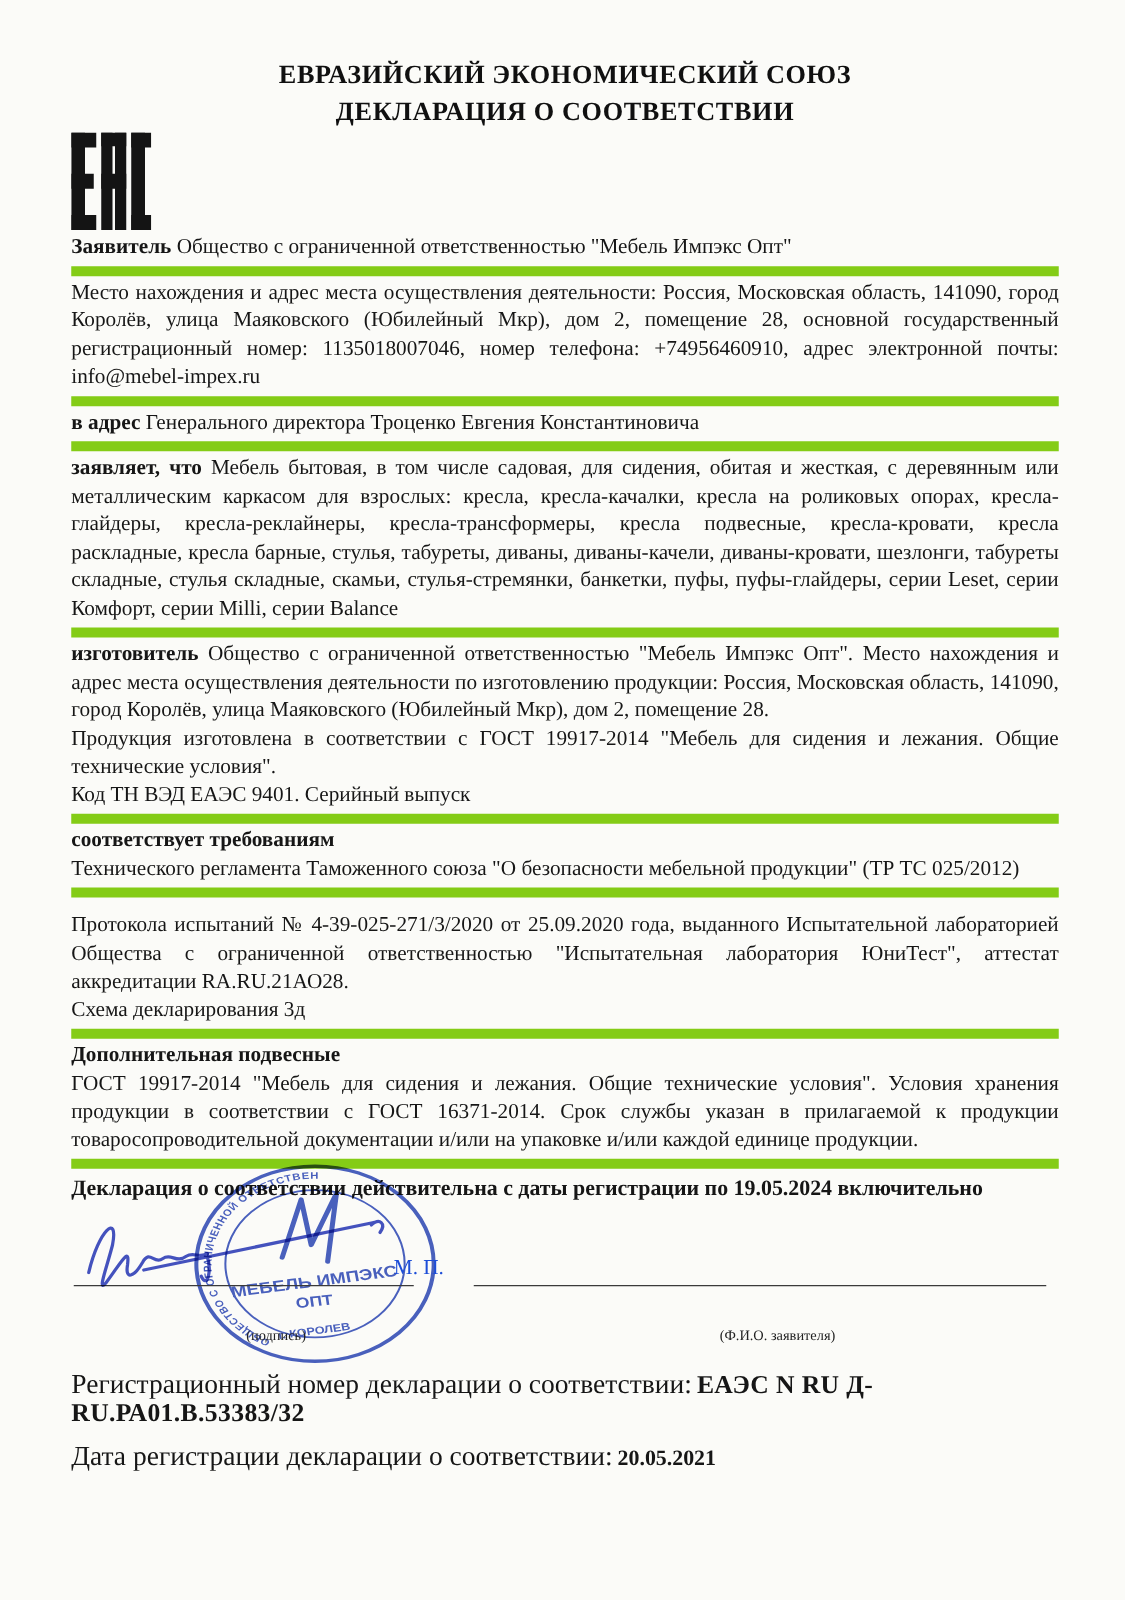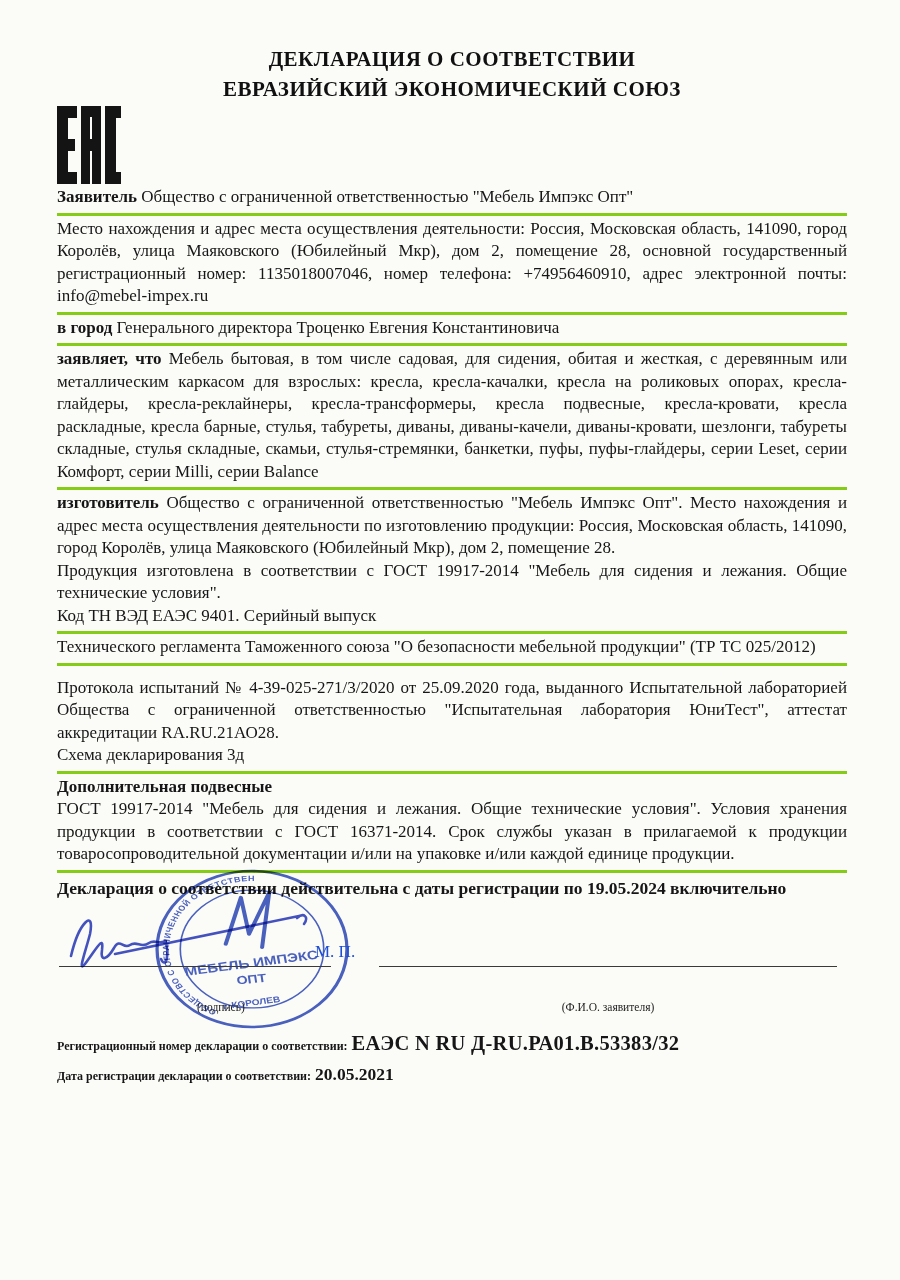--- a/index.html
+++ b/index.html
@@ -4,53 +4,53 @@
 <style>
   html,body{margin:0;padding:0;background:#f7f7f4;}
   .page{
     position:relative;width:900px;height:1280px;background:#fbfbf8;
     font-family:"Liberation Serif","DejaVu Serif",serif;color:#161616;overflow:hidden;
   }
   .content{position:absolute;left:57px;top:44px;width:790px;}
   .titles{text-align:center;}
   .titles .t{font-size:21px;font-weight:bold;letter-spacing:.5px;line-height:30px;color:#101010;}
   .eac-row{position:relative;height:80px;}
-  .sec{border-bottom:3px solid #84cc16;padding:2px 0 4px 0;}
+  .sec{border-bottom:8px solid #84cc16;padding:2px 0 4px 0;}
   .sec p{margin:0;font-size:17px;line-height:22.5px;text-align:justify;}
   .sec p.nj{text-align:left;}
   .lead{font-weight:bold;}
   .h{margin:0;font-size:17px;line-height:23px;font-weight:bold;text-align:left;}
   .gap-top{margin-top:9px !important;}
   .validity{margin:4px 0 0 0;font-size:17.5px;line-height:23px;font-weight:bold;text-align:left;}
   .sig-area{position:relative;height:118px;margin-top:4px;}
   .sig-line{position:absolute;border-top:1.6px solid #3a3a3a;}
   .sig-line.left{left:2px;top:62px;width:272px;}
   .sig-line.right{left:322px;top:62px;width:458px;}
   .cap{position:absolute;font-size:11.5px;color:#222;margin-top:32px;}
   .cap.podpis{left:140px;top:65px;}
-  .cap.fio{left:322px;top:65px;width:458px;text-align:center;}
+  .cap.fio{left:336px;top:65px;width:458px;text-align:center;}
   .mp{position:absolute;left:258px;top:38px;font-size:17px;color:#1d4ed8;}
   .fio-name{position:absolute;left:322px;top:36px;width:458px;text-align:center;font-size:17.5px;color:#141414;}
   .stamp-svg{position:absolute;left:94px;top:-38px;width:202px;height:166px;mix-blend-mode:multiply;opacity:.92;}
   .sign-svg{position:absolute;left:0px;top:-12px;width:310px;height:100px;mix-blend-mode:multiply;opacity:.95;z-index:3;}
   .reg{margin-top:10px;}
   .reg .row{margin:0 0 9px 0;}
-  .reg .lbl{font-size:12px;font-weight:bold;}
+  .reg .lbl{font-size:22px;font-weight:normal;}
   .reg .val-big{font-size:20.5px;font-weight:bold;letter-spacing:.3px;}
   .reg .val{font-size:17.5px;font-weight:bold;}
 </style>
 </head>
 <body>
 
 <div class="page">
   <div class="content">
 
     <div class="titles">
+      <div class="t">ЕВРАЗИЙСКИЙ ЭКОНОМИЧЕСКИЙ СОЮЗ</div>
       <div class="t">ДЕКЛАРАЦИЯ О СООТВЕТСТВИИ</div>
-      <div class="t">ЕВРАЗИЙСКИЙ ЭКОНОМИЧЕСКИЙ СОЮЗ</div>
     </div>
 
     <div class="eac-row">
       <svg style="position:absolute;left:0;top:2px" width="64" height="78" viewBox="0 0 64 78">
         <g fill="#141414">
           <rect x="0" y="0" width="11" height="78"></rect>
           <rect x="0" y="0" width="20" height="12"></rect>
           <rect x="0" y="33" width="18" height="12"></rect>
           <rect x="0" y="66" width="20" height="12"></rect>
           <rect x="24" y="0" width="9" height="78"></rect>
@@ -66,34 +66,35 @@
 
     <div class="sec">
       <p class="nj"><b class="lead">Заявитель</b> <span>Общество с ограниченной ответственностью "Мебель Импэкс Опт"</span></p>
     </div>
 
     <div class="sec">
       <p>Место нахождения и адрес места осуществления деятельности: Россия, Московская область, 141090, город Королёв, улица Маяковского (Юбилейный Мкр), дом 2, помещение 28, основной государственный регистрационный номер: 1135018007046, номер телефона: +74956460910, адрес электронной почты: info@mebel-impex.ru</p>
     </div>
 
     <div class="sec">
-      <p class="nj"><b class="lead">в город</b> <span>Генерального директора Троценко Евгения Константиновича</span></p>
+      <p class="nj"><b class="lead">в адрес</b> <span>Генерального директора Троценко Евгения Константиновича</span></p>
     </div>
 
     <div class="sec">
       <p><b class="lead">заявляет, что</b> <span>Мебель бытовая, в том числе садовая, для сидения, обитая и жесткая, с деревянным или металлическим каркасом для взрослых: кресла, кресла-качалки, кресла на роликовых опорах, кресла-глайдеры, кресла-реклайнеры, кресла-трансформеры, кресла подвесные, кресла-кровати, кресла раскладные, кресла барные, стулья, табуреты, диваны, диваны-качели, диваны-кровати, шезлонги, табуреты складные, стулья складные, скамьи, стулья-стремянки, банкетки, пуфы, пуфы-глайдеры, серии Leset, серии Комфорт, серии Milli, серии Balance</span></p>
     </div>
 
     <div class="sec">
       <p><b class="lead">изготовитель</b> <span>Общество с ограниченной ответственностью "Мебель Импэкс Опт". Место нахождения и адрес места осуществления деятельности по изготовлению продукции: Россия, Московская область, 141090, город Королёв, улица Маяковского (Юбилейный Мкр), дом 2, помещение 28.</span></p>
       <p>Продукция изготовлена в соответствии с ГОСТ 19917-2014 "Мебель для сидения и лежания. Общие технические условия".</p>
       <p class="nj">Код ТН ВЭД ЕАЭС 9401. Серийный выпуск</p>
     </div>
 
     <div class="sec">
+      <p class="h">соответствует требованиям</p>
       <p>Технического регламента Таможенного союза "О безопасности мебельной продукции" (ТР ТС 025/2012)</p>
     </div>
 
     <div class="sec">
       <p class="gap-top">Протокола испытаний № 4-39-025-271/3/2020 от 25.09.2020 года, выданного Испытательной лабораторией Общества с ограниченной ответственностью "Испытательная лаборатория ЮниТест", аттестат аккредитации RA.RU.21АО28.</p>
       <p class="nj">Схема декларирования 3д</p>
     </div>
 
     <div class="sec">
       <p class="h">Дополнительная подвесные</p>

